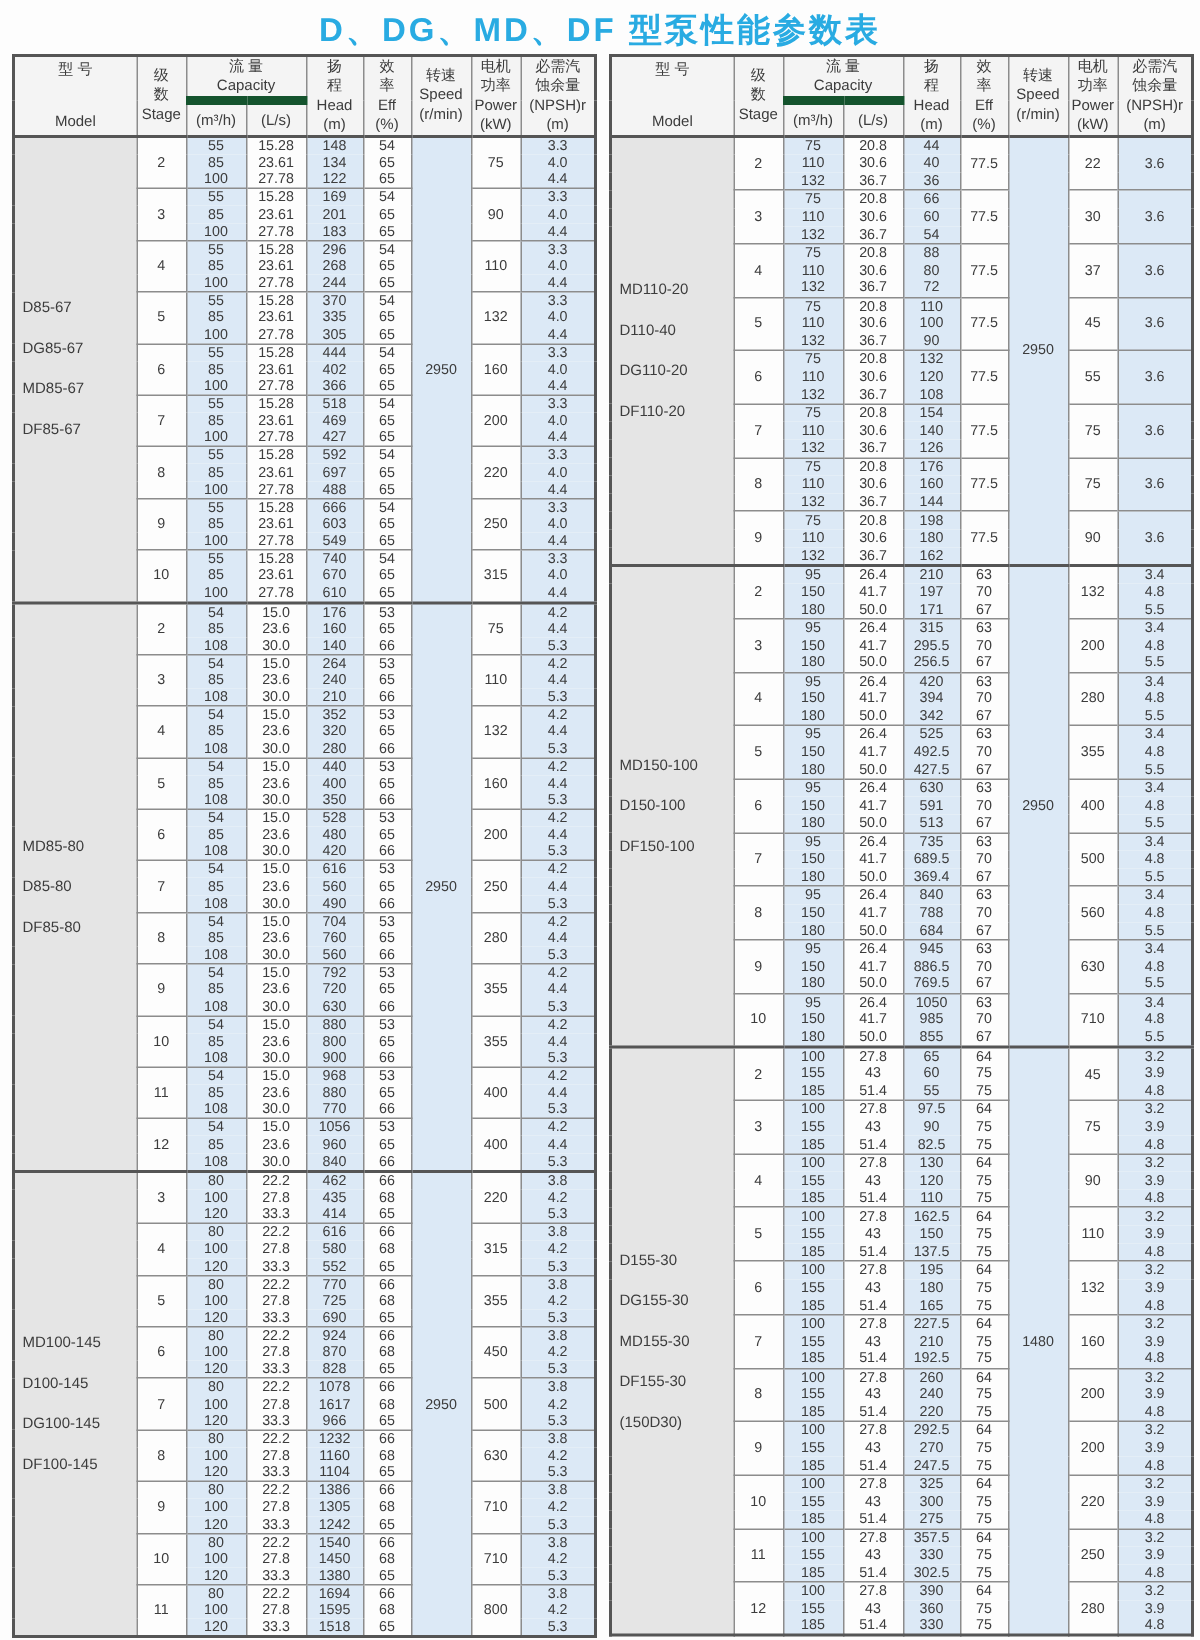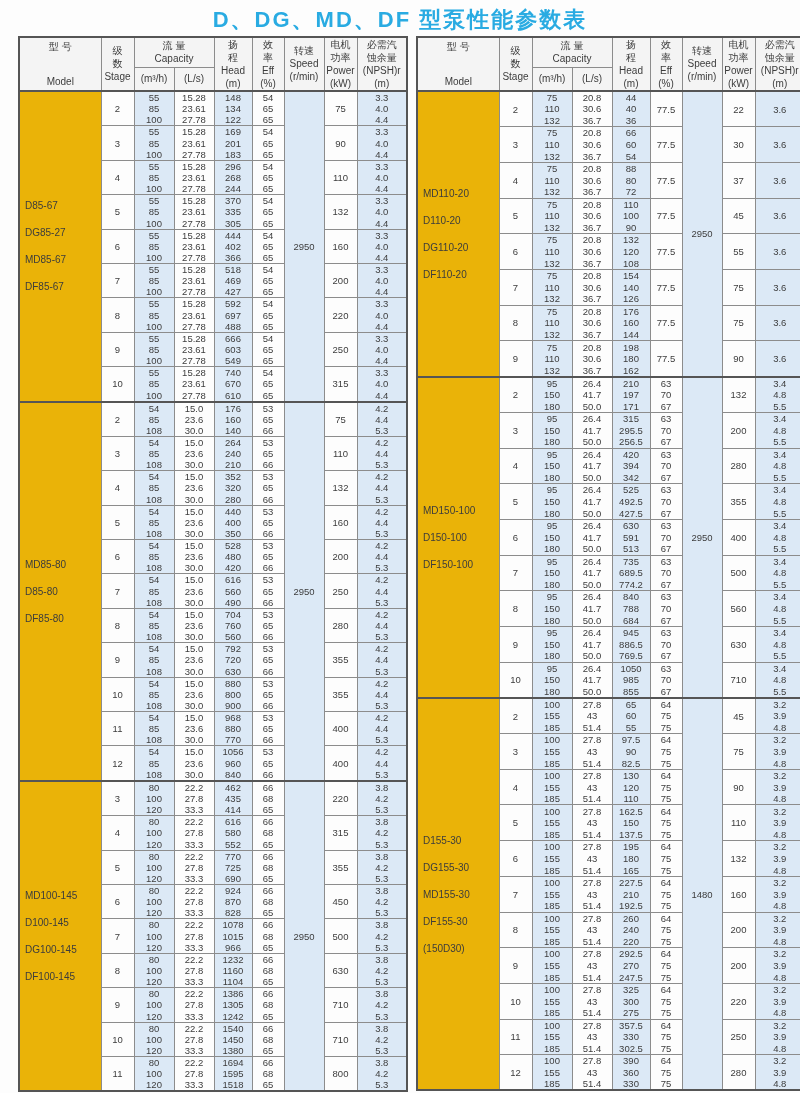--- a/index.html
+++ b/index.html
@@ -1,28 +1,28 @@
 <!DOCTYPE html>
 <html><head>
 <meta charset="utf-8">
 <style>
   * { margin: 0; padding: 0; box-sizing: border-box; }
   html, body { width: 800px; background: #fdfdfd; font-family: "Liberation Sans", "DejaVu Sans", sans-serif; color: #3c3c3c; }
   .page { width: 800px; height: 1093px; background: #fdfdfd; overflow: hidden; }
   .title { text-align: center; font-size: 22px; font-weight: bold; letter-spacing: 2px; padding-top: 5px; height: 36px; }
-  .tables-wrap { display: flex; gap: 8px; padding: 0 18px; align-items: flex-start; }
+  .tables-wrap { display: flex; gap: 8px; padding: 0 8px; align-items: flex-start; }
   table.spec { border-collapse: collapse; table-layout: fixed; width: 388px; }
   table.spec { border: 2px solid #555; }
   th, td { border-left: 1px solid #8c8c8c; border-right: 1px solid #8c8c8c; font-size: 9.5px; text-align: center; vertical-align: middle; padding: 0; line-height: 11px; }
   thead th { border-bottom: 1px solid #8c8c8c; background: #f4f4f4; font-weight: normal; font-size: 10px; }
-  thead tr.units th { border-top: 1px solid #14532d; }
+  thead tr.units th { border-top: 6px solid #14532d; }
   tbody tr.stage-start td { border-top: 1px solid #8c8c8c; }
   tbody tr.group-start td { border-top: 2px solid #555; }
   td.shade { background: #dce9f6; }
-  td.model-cell { background: #eab308; text-align: left; vertical-align: middle; }
+  td.model-cell { background: #e5e5e5; text-align: left; vertical-align: middle; }
   .model-stack { display: flex; flex-direction: column; gap: 16px; padding-left: 5px; }
   .model-stack div { font-size: 10px; line-height: 11px; white-space: nowrap; }
   .hdr-lines { display: flex; flex-direction: column; justify-content: center; gap: 1px; }
   .hdr-lines span { line-height: 12px; }
   .hdr-model { display: flex; flex-direction: column; justify-content: space-between; height: 50px; padding: 2px 0; }
   table.t-left tbody td { height: 11.4px; }
   table.t-right tbody td { height: 11.9px; }
   thead tr.zh-row th { height: 30px; }
   thead tr.units th { height: 24px; }
 </style>
@@ -108,21 +108,21 @@
           <tr class="units">
             <th>(m³/h)</th>
             <th>(L/s)</th>
           </tr>
         </thead>
         <tbody>
           <tr class="stage-start group-start">
             <td class="model-cell" rowspan="27">
               <div class="model-stack">
                 <div>D85-67</div>
-                <div>DG85-27</div>
+                <div>DG85-67</div>
                 <div>MD85-67</div>
                 <div>DF85-67</div>
               </div>
             </td>
             <td rowspan="3">2</td>
             <td class="shade">55</td>
             <td>15.28</td>
             <td class="shade">148</td>
             <td>54</td>
             <td class="shade" rowspan="27">2950</td>
@@ -694,21 +694,21 @@
             <td class="shade">80</td>
             <td>22.2</td>
             <td class="shade">1078</td>
             <td>66</td>
             <td rowspan="3">500</td>
             <td class="shade">3.8</td>
           </tr>
           <tr>
             <td class="shade">100</td>
             <td>27.8</td>
-            <td class="shade">1015</td>
+            <td class="shade">1617</td>
             <td>68</td>
             <td class="shade">4.2</td>
           </tr>
           <tr>
             <td class="shade">120</td>
             <td>33.3</td>
             <td class="shade">966</td>
             <td>65</td>
             <td class="shade">5.3</td>
           </tr>
@@ -882,21 +882,21 @@
           <tr class="units">
             <th>(m³/h)</th>
             <th>(L/s)</th>
           </tr>
         </thead>
         <tbody>
           <tr class="stage-start group-start">
             <td class="model-cell" rowspan="24">
               <div class="model-stack">
                 <div>MD110-20</div>
-                <div>D110-20</div>
+                <div>D110-40</div>
                 <div>DG110-20</div>
                 <div>DF110-20</div>
               </div>
             </td>
             <td rowspan="3">2</td>
             <td class="shade">75</td>
             <td>20.8</td>
             <td class="shade">44</td>
             <td rowspan="3">77.5</td>
             <td class="shade" rowspan="24">2950</td>
@@ -1181,21 +1181,21 @@
           <tr>
             <td class="shade">150</td>
             <td>41.7</td>
             <td class="shade">689.5</td>
             <td>70</td>
             <td class="shade">4.8</td>
           </tr>
           <tr>
             <td class="shade">180</td>
             <td>50.0</td>
-            <td class="shade">774.2</td>
+            <td class="shade">369.4</td>
             <td>67</td>
             <td class="shade">5.5</td>
           </tr>
           <tr class="stage-start">
             <td rowspan="3">8</td>
             <td class="shade">95</td>
             <td>26.4</td>
             <td class="shade">840</td>
             <td>63</td>
             <td rowspan="3">560</td>

